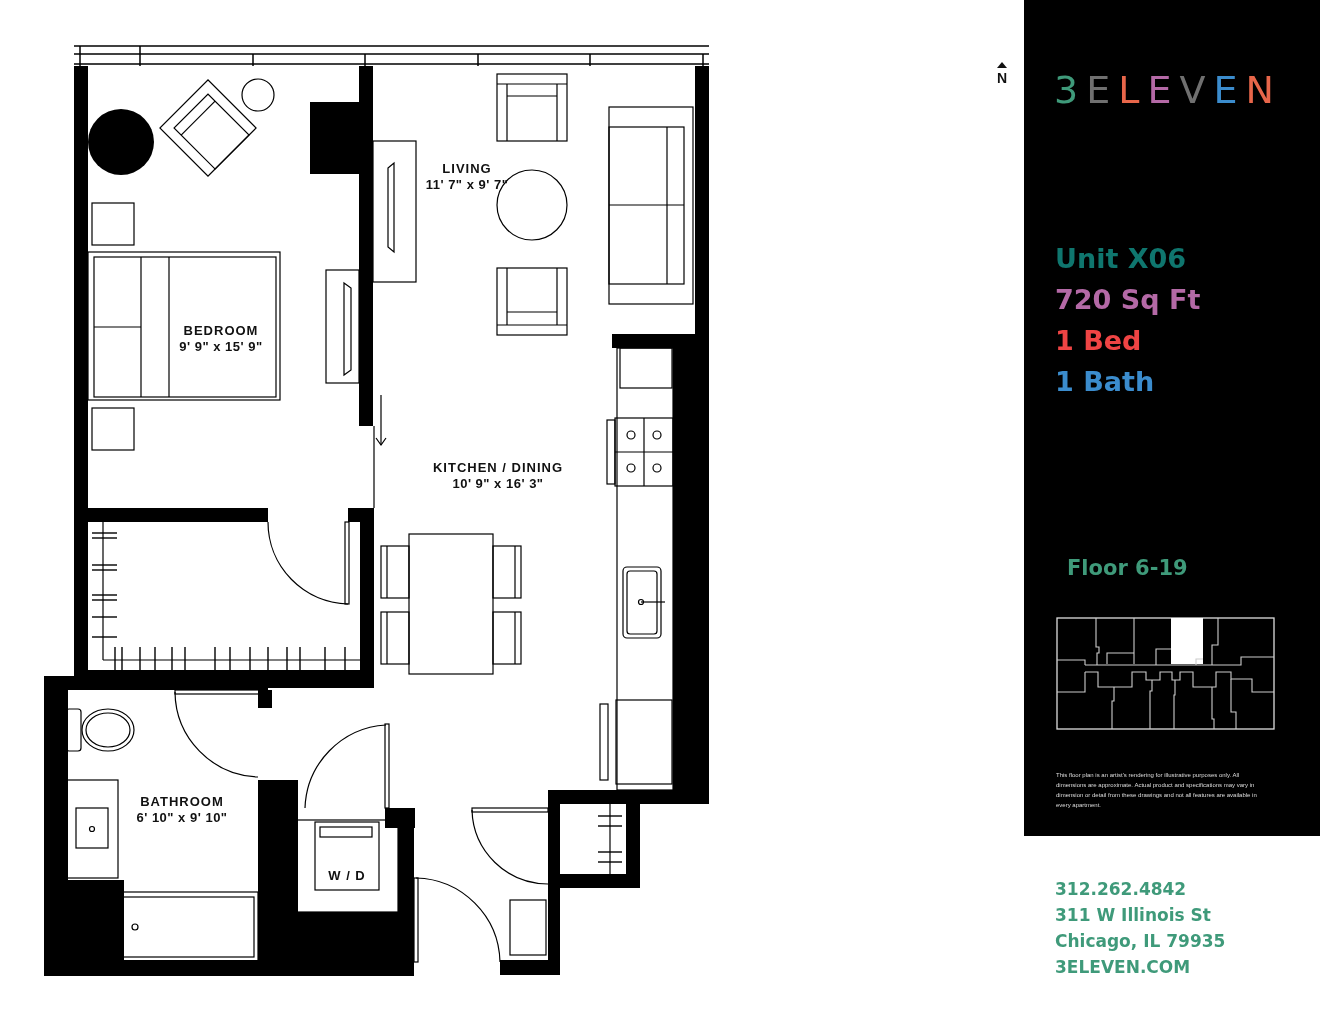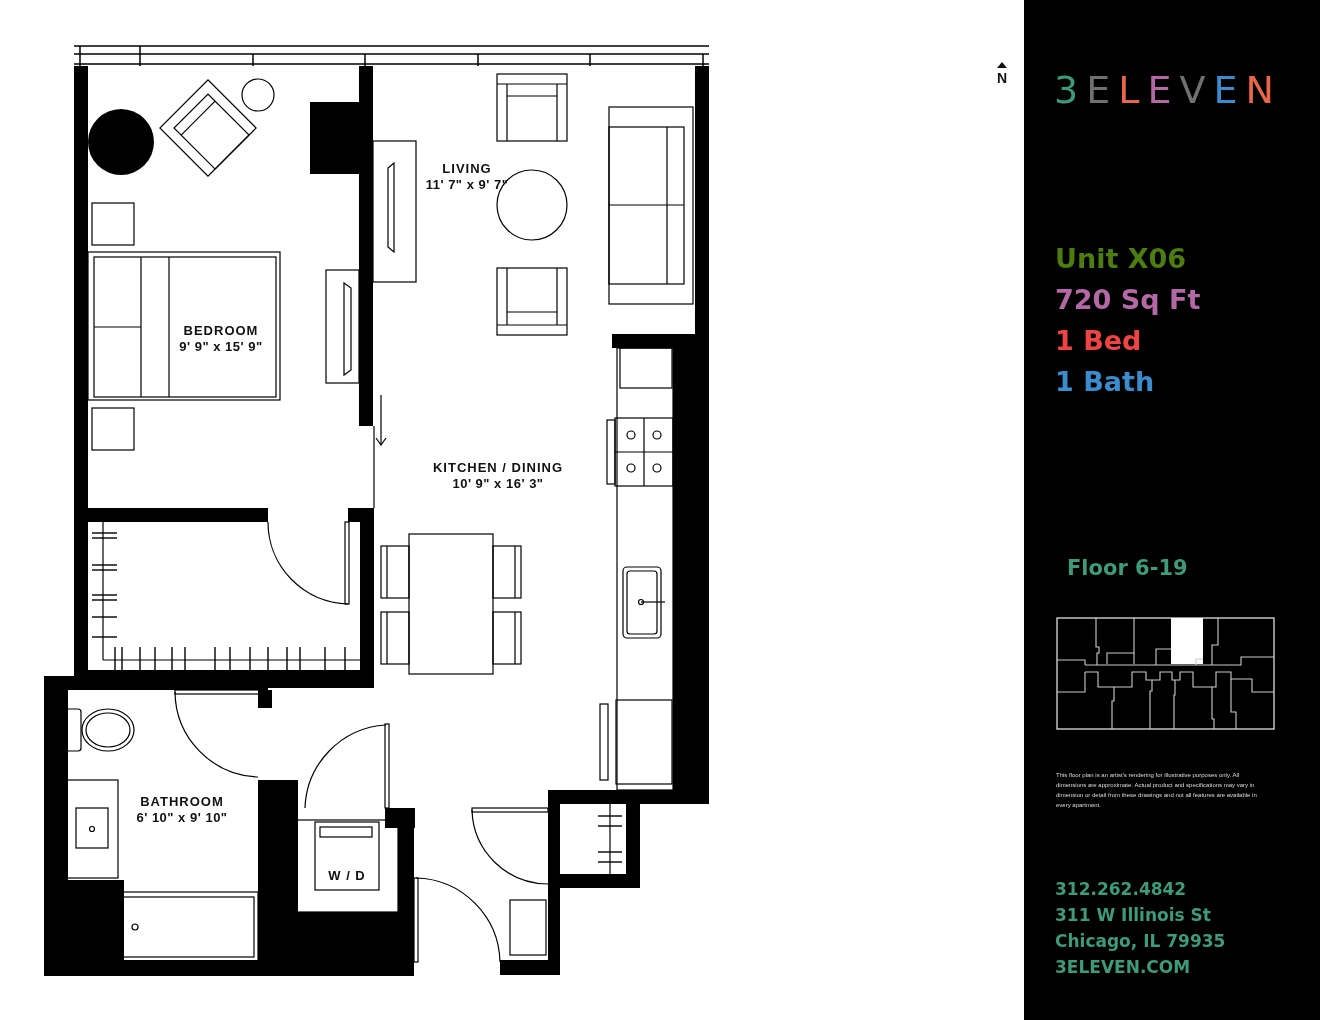--- a/index.html
+++ b/index.html
@@ -3,21 +3,21 @@
 <meta charset="utf-8">
 <style>
   html, body { margin:0; padding:0; }
   body { width:1320px; height:1020px; position:relative; overflow:hidden; background:#ffffff; font-family:"DejaVu Sans", sans-serif; }
   .plan { position:absolute; left:0; top:0; width:1024px; height:1020px; }
   .plan svg { position:absolute; left:0; top:0; }
   .room-label { position:absolute; text-align:center; font-family:"Liberation Sans", sans-serif; font-weight:bold; font-size:13px; letter-spacing:1px; color:#111; line-height:16px;margin-top:12px; }
   .room-label .dim { letter-spacing:0.5px; }
   .compass { position:absolute; left:993px; top:62px; width:18px; text-align:center; font-family:"Liberation Sans", sans-serif; font-weight:bold; font-size:14px; color:#111; }
   .compass .arrow { width:0; height:0; border-left:5px solid transparent; border-right:5px solid transparent; border-bottom:6px solid #111; margin:0 auto 2px; }
-  .panel { position:absolute; left:1024px; top:0; width:296px; height:1020px; background:#000; }
+  .panel { position:absolute; left:1024px; top:0; width:296px; height:836px; background:#000; }
   .logo { position:absolute; left:30px; top:68px; font-family:"DejaVu Sans", sans-serif; font-size:38px; letter-spacing:8px; font-weight:normal; }
   .logo span { display:inline-block; }
   .specs { position:absolute; left:31px; top:238px; font-family:"DejaVu Sans", sans-serif; font-weight:bold; font-size:27px; line-height:41px; }
   .floor { position:absolute; left:43px; top:556px; font-family:"DejaVu Sans", sans-serif; font-weight:bold; font-size:21px; }
   .keyplan { position:absolute; left:32px; top:617px; }
   .disclaimer { position:absolute; left:32px; top:770px; width:215px; font-family:"Liberation Sans", sans-serif; font-size:6px; line-height:10px; color:#ddd; }
   .contact { position:absolute; left:31px; top:852px; font-family:"DejaVu Sans", sans-serif; font-weight:bold; font-size:17px; line-height:26px;margin-top:24px; }
 </style>
 </head>
 <body>
@@ -232,21 +232,21 @@
     <div>N</div>
   </div>
 </div>
 
 <div class="panel">
   <div class="logo">
     <span style="color:#3f9a7a">3</span><span style="color:#707070">E</span><span style="color:#e8664a">L</span><span style="color:#b469a6">E</span><span style="color:#707070">V</span><span style="color:#3b8ccd">E</span><span style="color:#e8664a">N</span>
   </div>
 
   <div class="specs">
-    <div style="color:#4d7c0f">Unit X06</div>
+    <div style="color:#0f766e">Unit X06</div>
     <div style="color:#b469a6">720 Sq Ft</div>
     <div style="color:#ef4444">1 Bed</div>
     <div style="color:#3b8ccd">1 Bath</div>
   </div>
 
   <div class="floor" style="color:#3f9a7a">Floor 6-19</div>
 
   <svg class="keyplan" width="220" height="114" viewBox="0 0 220 114">
     <rect x="1" y="1" width="217" height="111" fill="none" stroke="#ddd" stroke-width="1.3"></rect>
     <rect x="115" y="1" width="32" height="46" fill="#fff"></rect>

